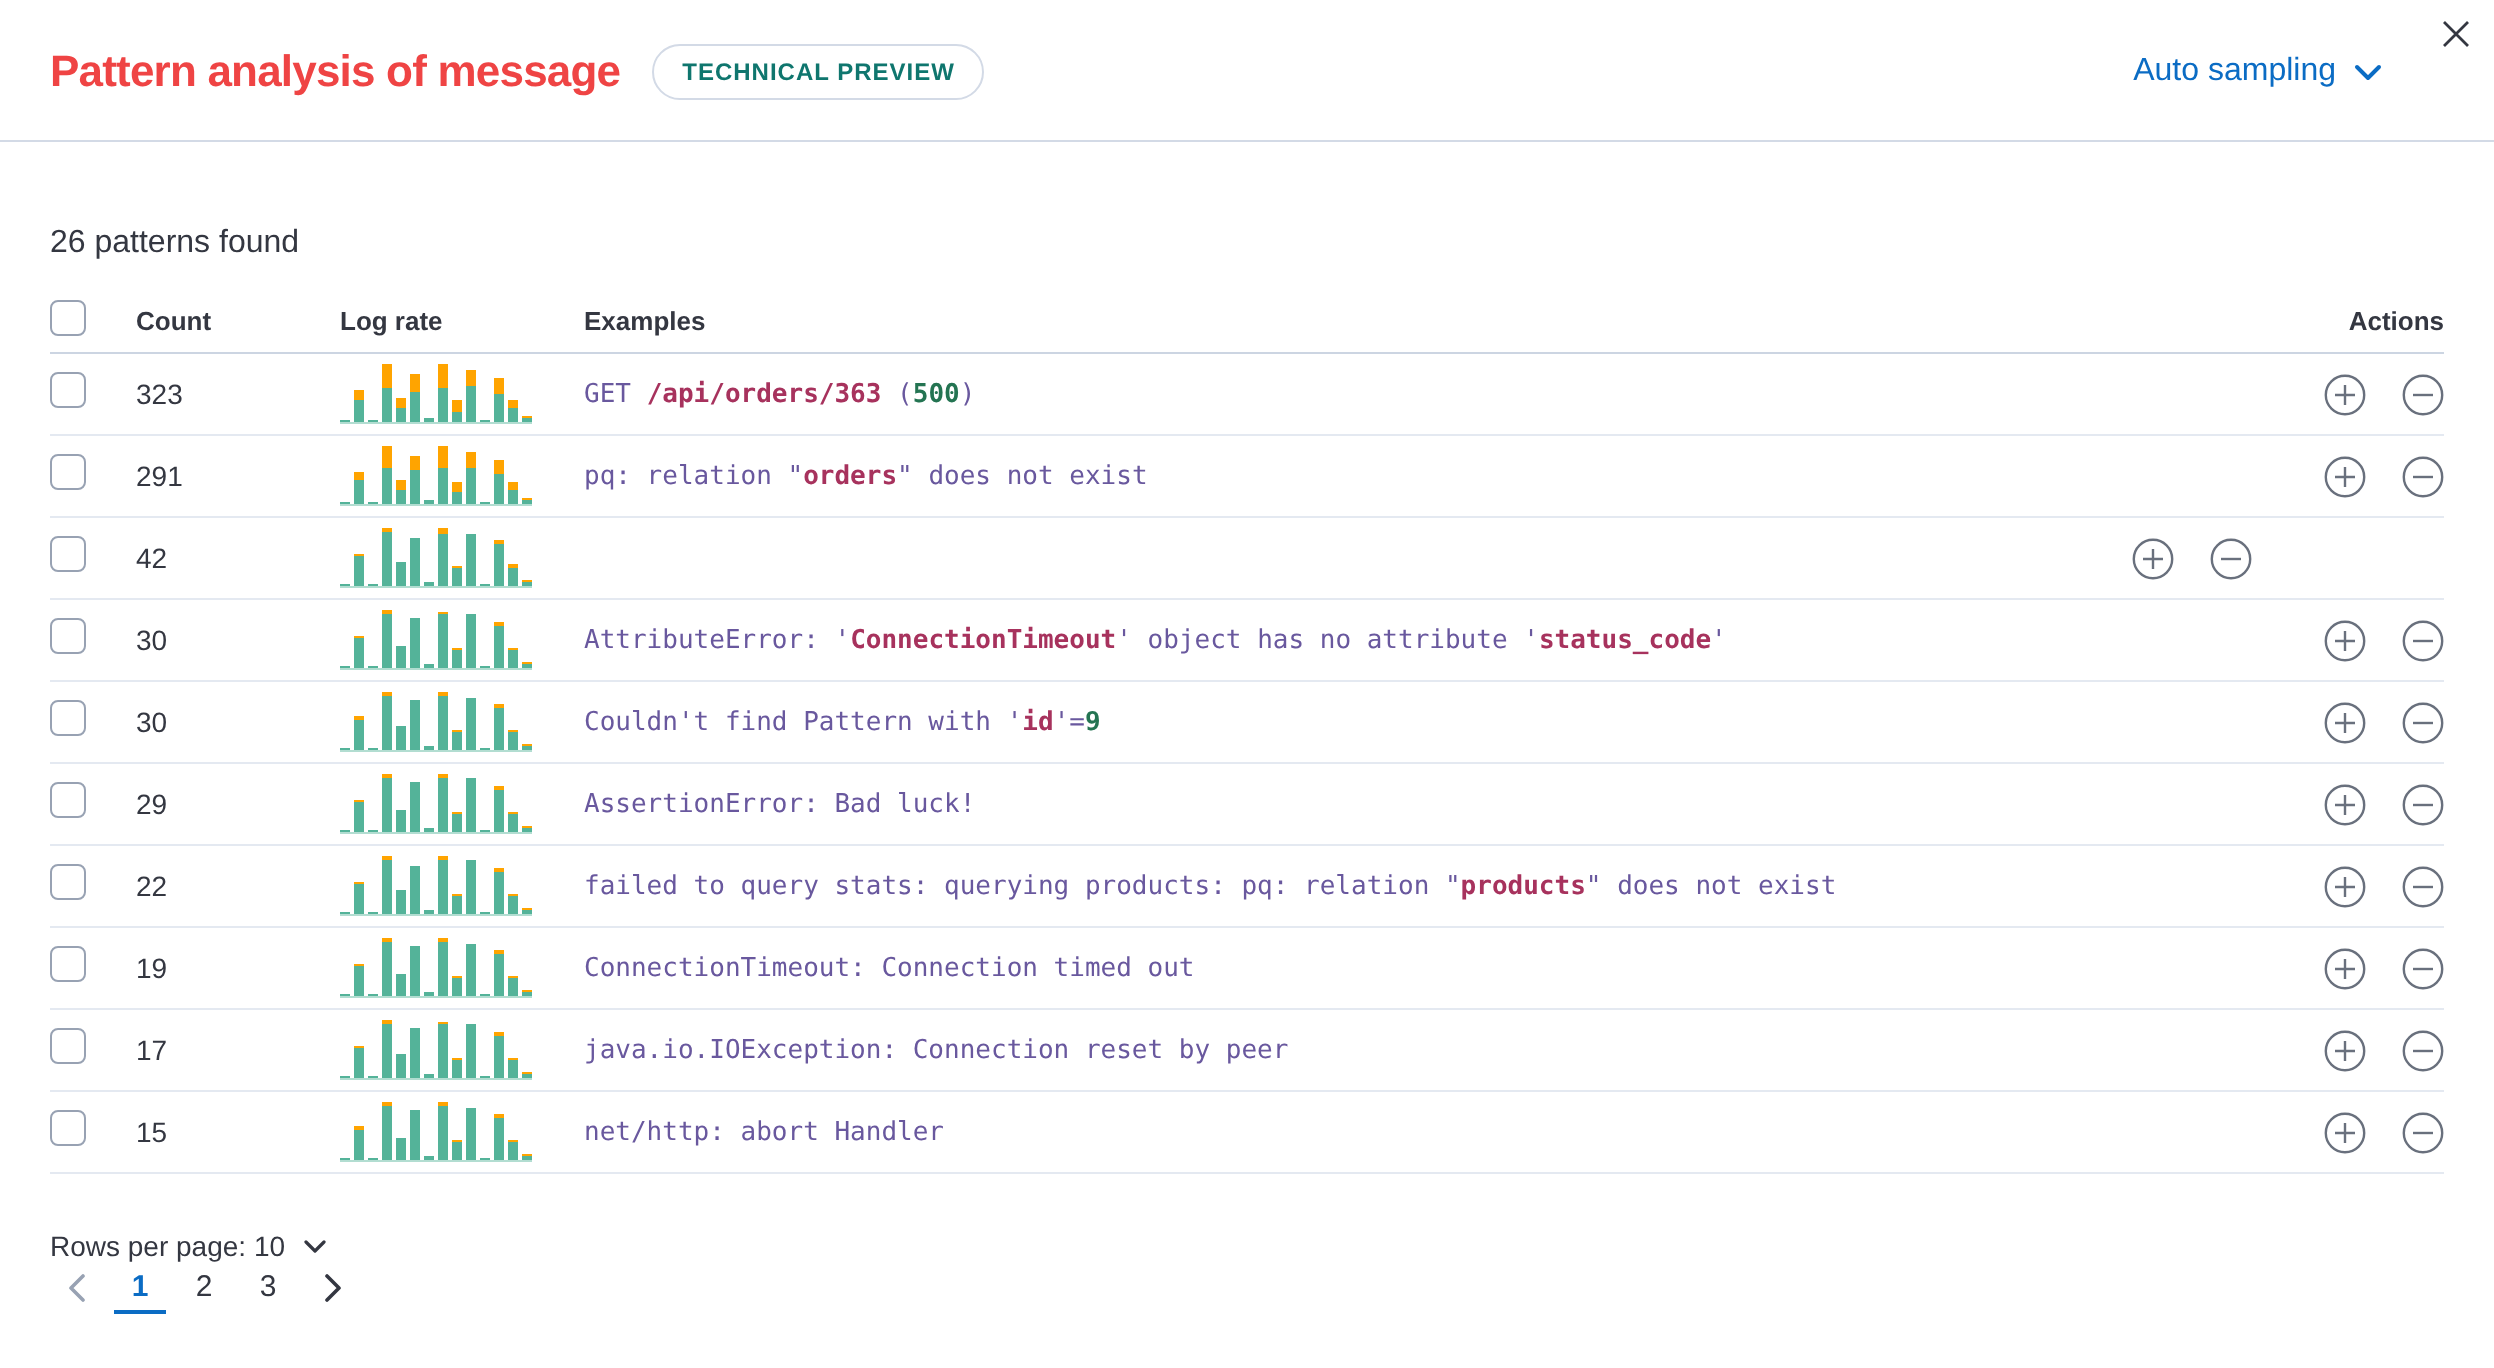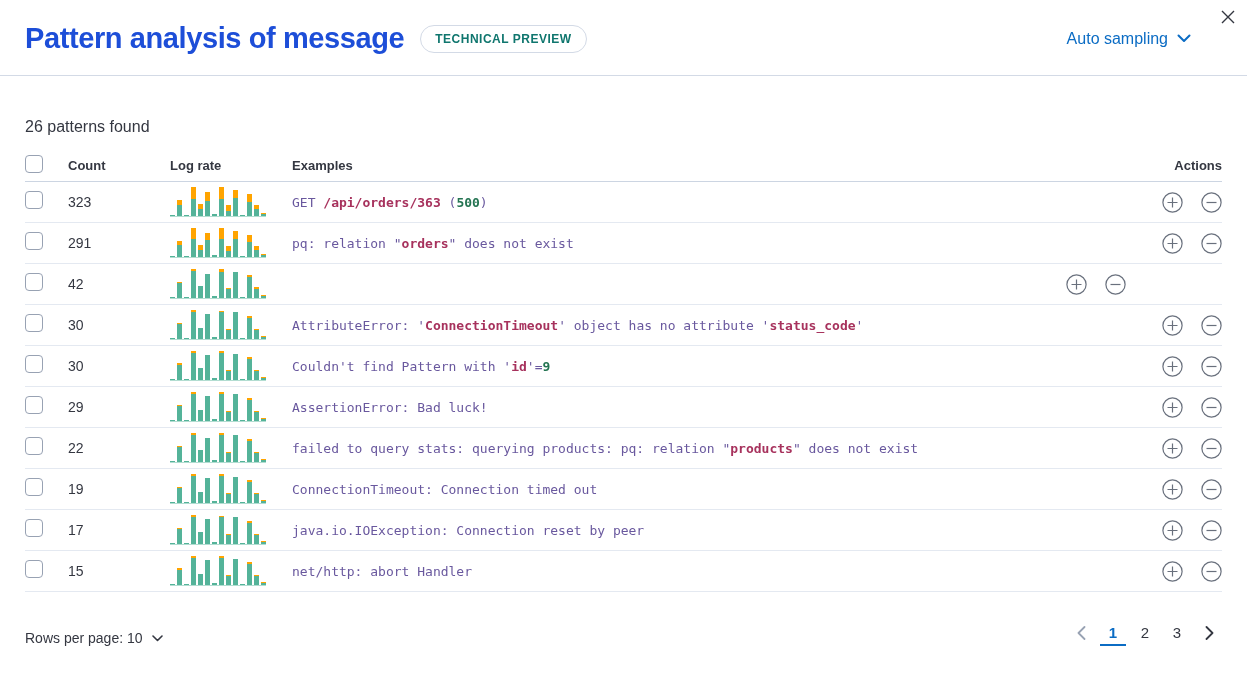--- a/index.html
+++ b/index.html
@@ -7,21 +7,21 @@
   body { font-family: "Liberation Sans", sans-serif; color: #343741; position: relative; }
 
   .flyout { width: 1247px; height: 684px; position: relative; background: #fff; }
 
   .close-btn { position: absolute; top: 4px; right: 6px; width: 26px; height: 26px;
     background: none; border: none; cursor: pointer; display: flex; align-items: center; justify-content: center; }
 
   header { display: flex; align-items: center; justify-content: space-between;
     padding: 22px 56px 20px 25px; }
   .title-row { display: flex; align-items: center; gap: 16px; }
-  h1 { font-size: 29px; font-weight: 700; color: #1d4ed8; letter-spacing: -0.4px; }
+  h1 { font-size: 22px; font-weight: 700; color: #ef4444; letter-spacing: -0.4px; }
   .badge { border: 1px solid #d3dae6; border-radius: 20px; padding: 6px 14px;
     font-size: 12px; font-weight: 700; letter-spacing: 0.5px; color: #0f766e; white-space: nowrap; }
   .sampling { display: flex; align-items: center; gap: 9px; background: none; border: none;
     cursor: pointer; color: var(--link, #0b6cc4); font-size: 16px; font-family: inherit; }
 
   .divider { height: 1px; background: #d3dae6; width: 100%; }
 
   main { padding: 0 25px; }
   .summary { margin-top: 42px; font-size: 16px; color: #343741; }
 
@@ -48,21 +48,21 @@
   .example { font-family: "DejaVu Sans Mono", monospace; font-size: 13px;
     white-space: nowrap; overflow: hidden; padding-right: 12px; }
   .tk-p { color: var(--tok-p, #69589e); }
   .tk-m { color: var(--tok-m, #a7325d); font-weight: 700; }
   .tk-g { color: var(--tok-g, #247452); font-weight: 700; }
 
   .cell.actions { display: flex; justify-content: flex-end; gap: 17px; align-items: center; }
   .icon-btn { background: none; border: none; cursor: pointer; width: 22px; height: 22px;
     display: flex; align-items: center; justify-content: center; padding: 0; }
 
-  .tfoot { display: flex; justify-content: space-between; align-items: flex-end; padding: 28px 0 0 0; }
+  .tfoot { display: flex; justify-content: space-between; align-items: flex-start; padding: 28px 0 0 0; flex-direction: column; }
   .rpp { display: flex; align-items: center; gap: 9px; background: none; border: none;
     cursor: pointer; font-size: 14px; color: #343741; font-family: inherit; }
 
   .pagination { display: flex; align-items: center; gap: 6px; }
   .page-chev { background: none; border: none; cursor: pointer; width: 26px; height: 26px;
     display: flex; align-items: center; justify-content: center; }
   .page-num { background: none; border: none; cursor: pointer; font-family: inherit;
     font-size: 15px; color: #343741; width: 26px; height: 26px; border-bottom: 2px solid transparent; }
   .page-num.active { color: var(--link, #0b6cc4); font-weight: 700; border-bottom: 2px solid var(--link, #0b6cc4); }
 </style>

